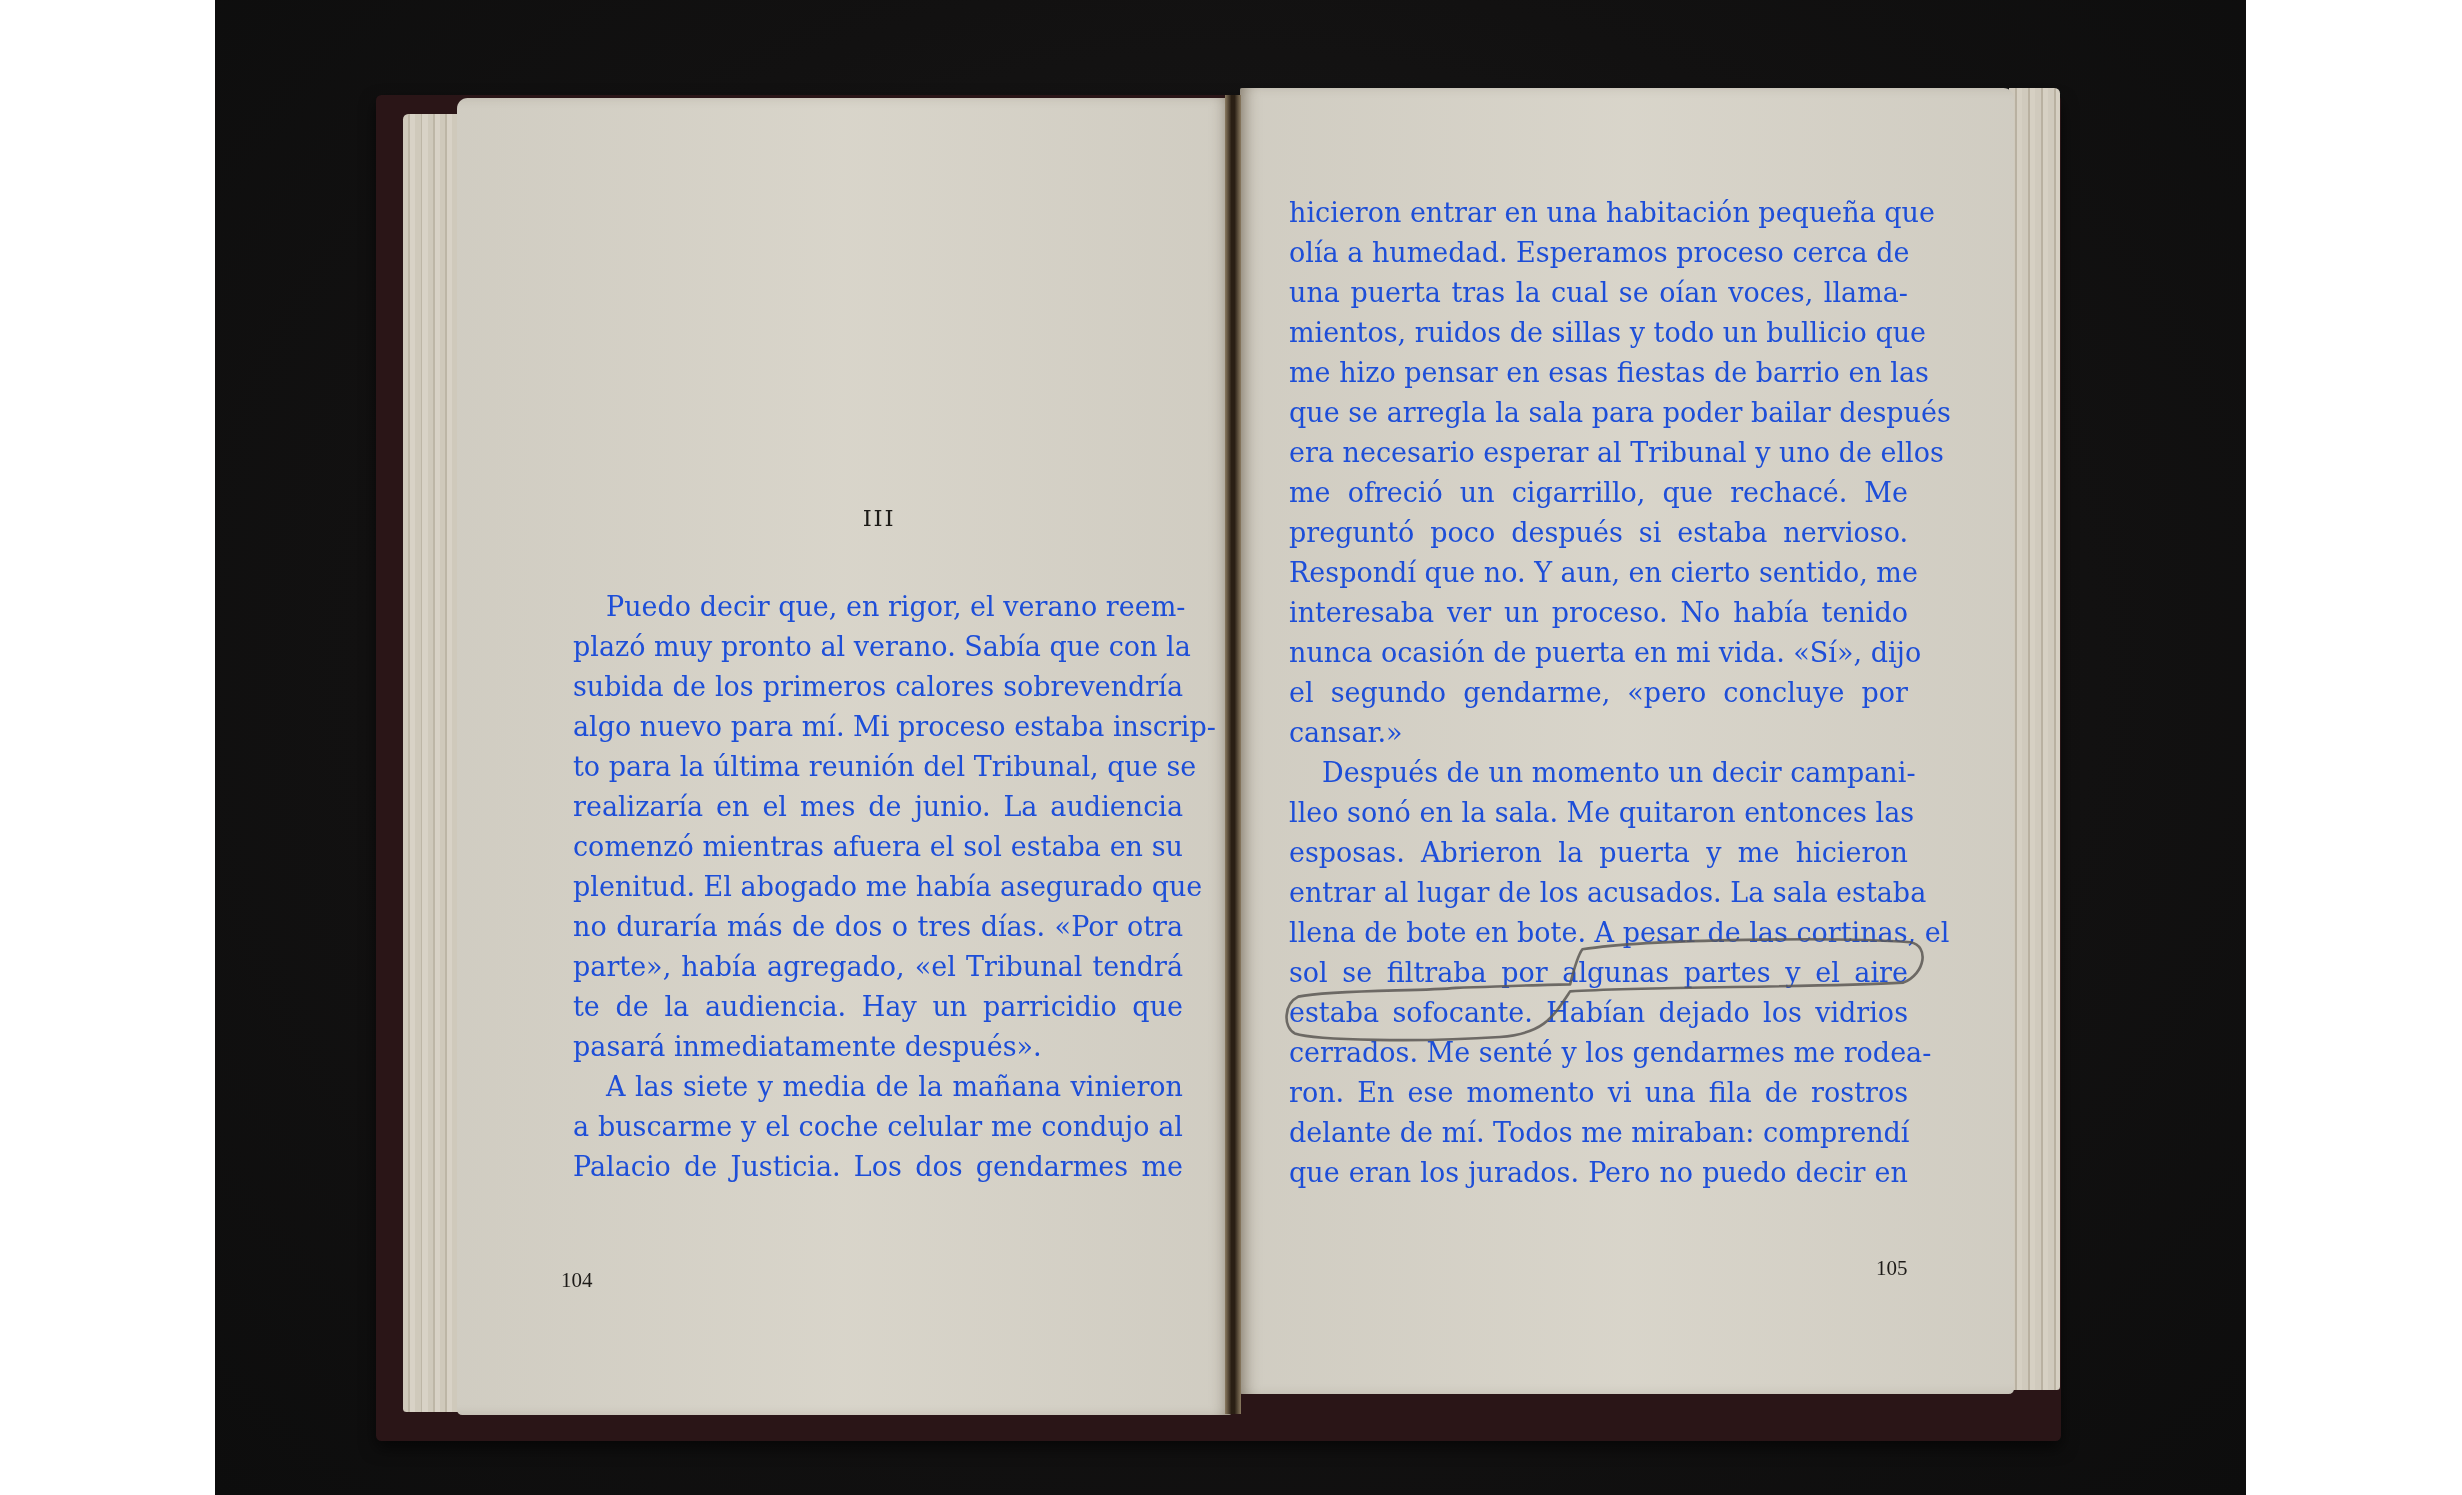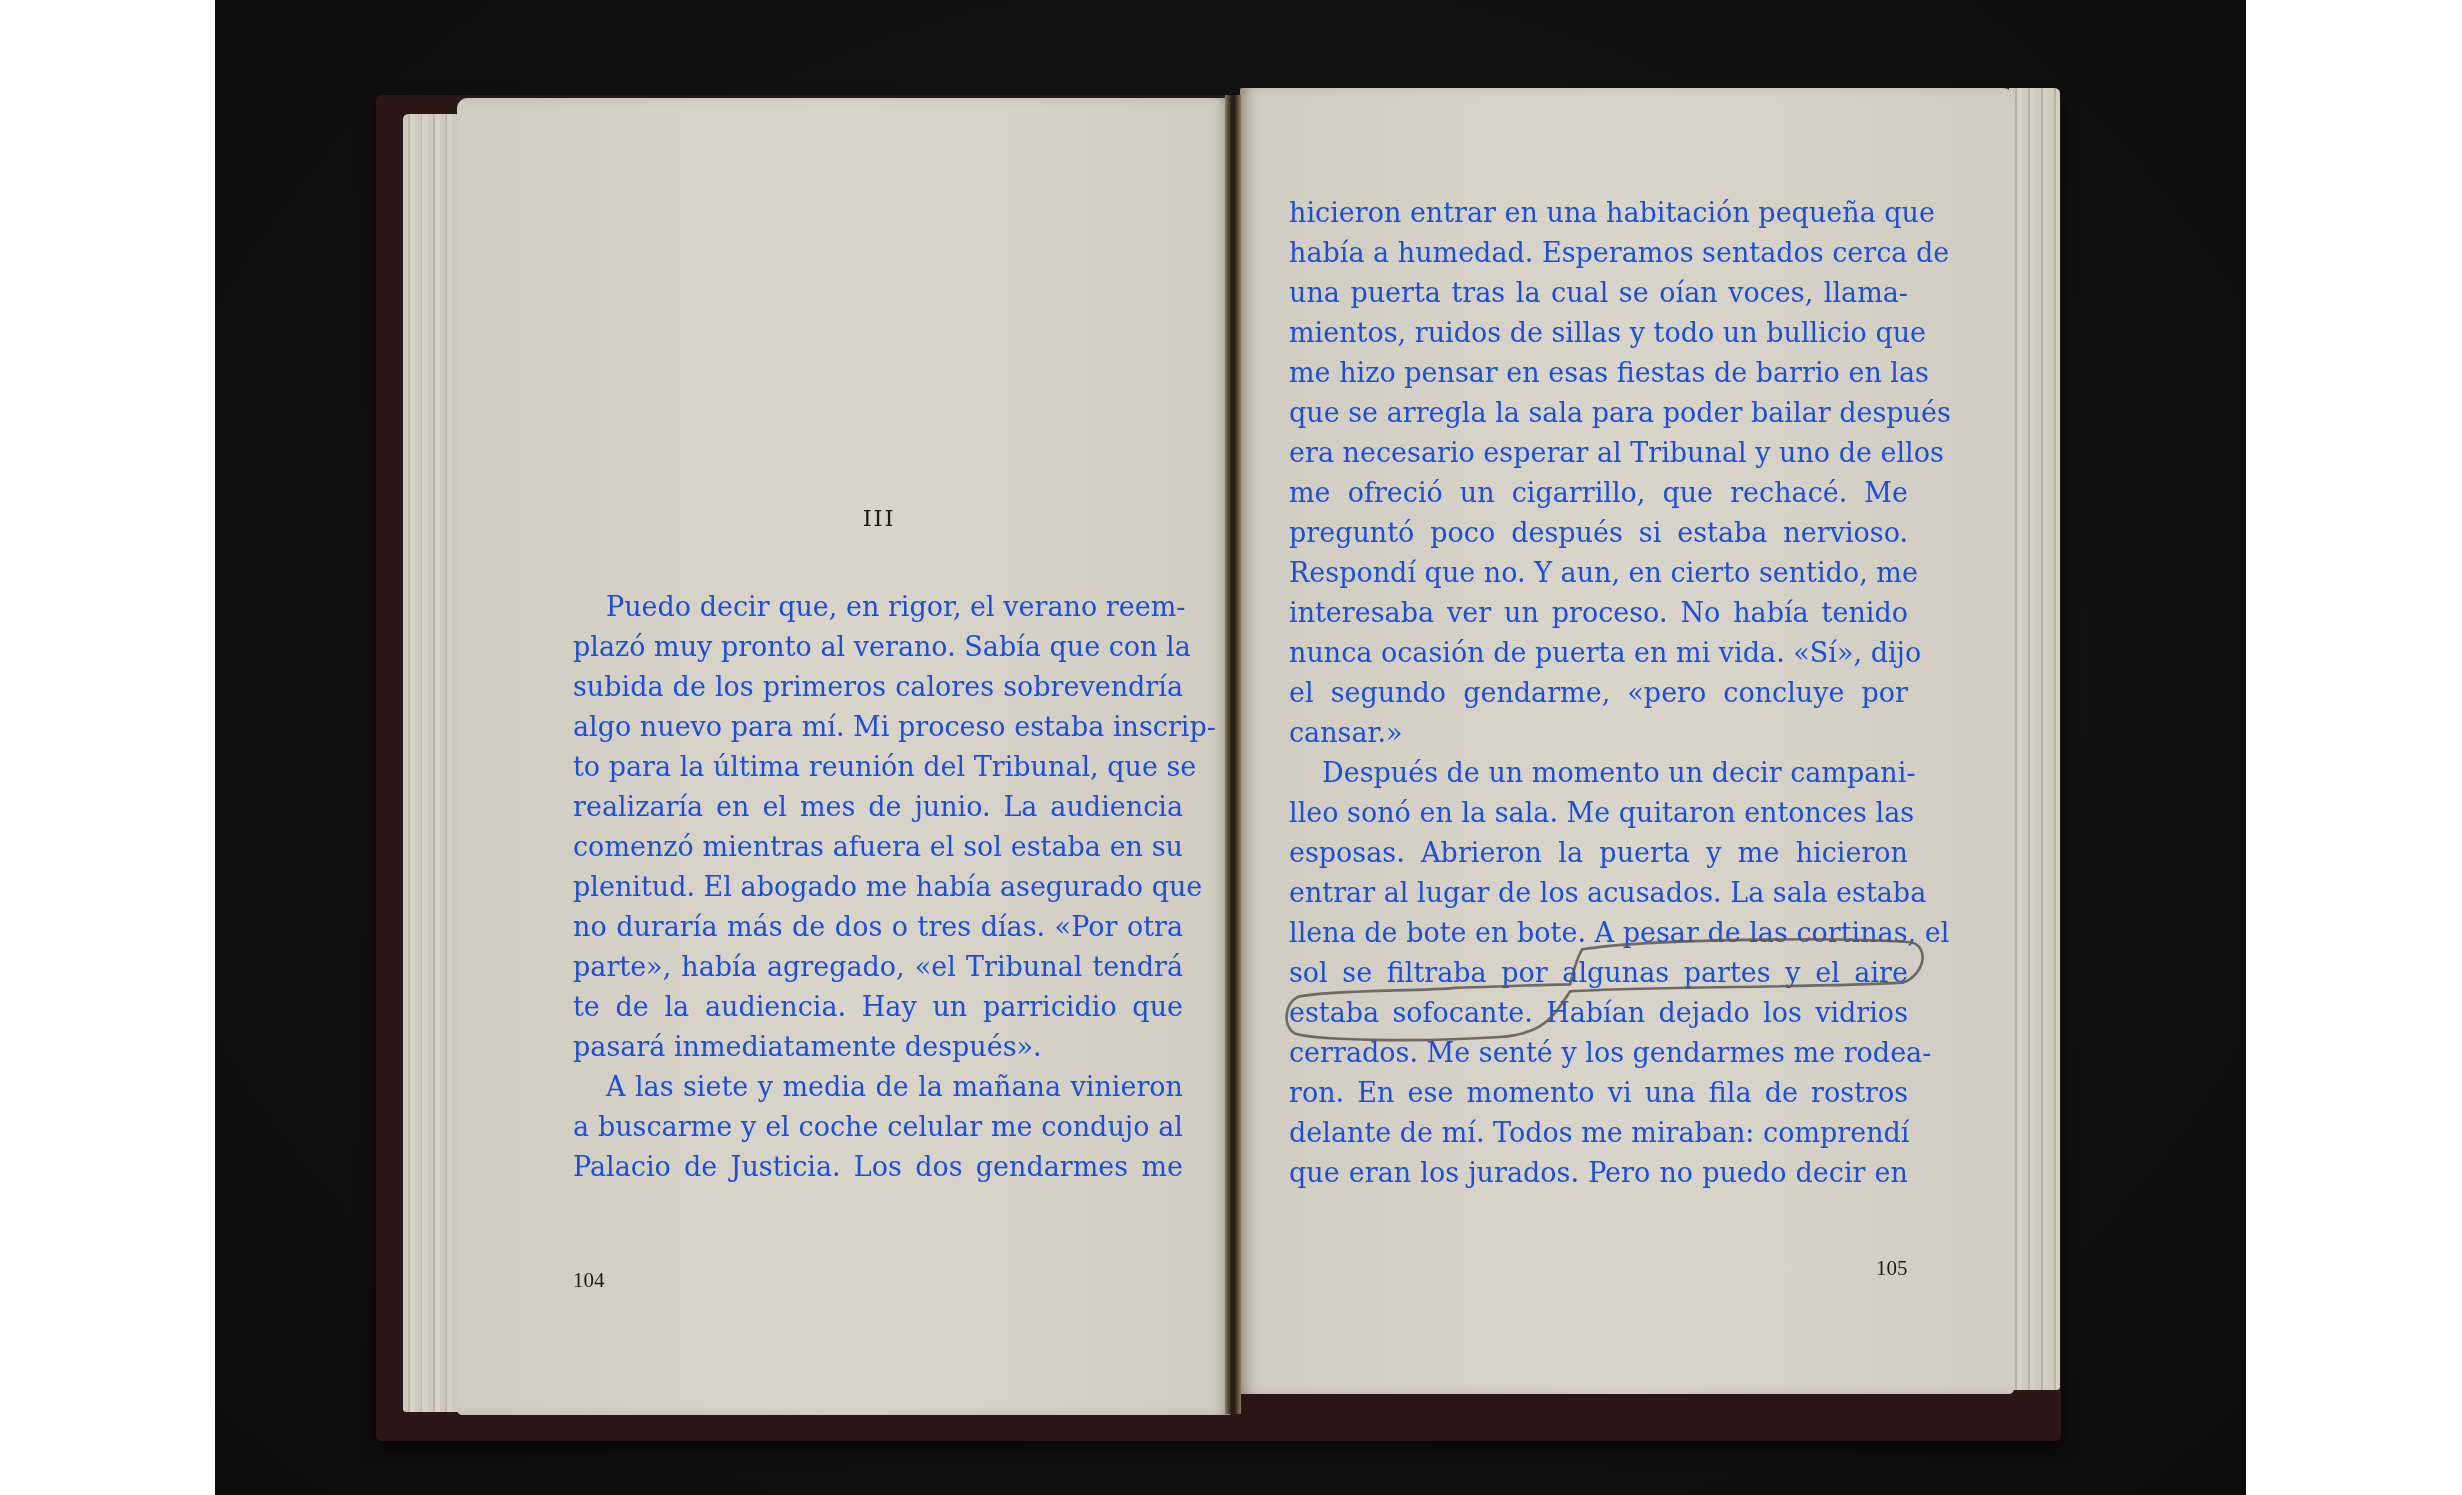--- a/index.html
+++ b/index.html
@@ -58,21 +58,21 @@
   .text-left { left: 573px; top: 587px; width: 610px; }
   .text-right { left: 1289px; top: 193px; width: 619px; }
   .chapter {
     position: absolute; left: 791px; top: 505px; width: 176px; text-align: center;
     font-size: 23px; color: #1d1b18; letter-spacing: 1.8px;
   }
   .pagenum {
     position: absolute; font-size: 21px; color: #1d1b18;
     font-family: "Liberation Serif", serif;
   }
-  .pn-left { left: 573px; top: 1268px; }
+  .pn-left { left: 561px; top: 1268px; }
   .pn-right { left: 1876px; top: 1256px; }
   .annotation {
     position: absolute; left: 1280px; top: 930px; width: 646px; height: 114px;
     pointer-events: none;
   }
 </style>
 </head>
 <body>
 
 <div class="photo"></div>
@@ -98,21 +98,21 @@
     <span class="line">no duraría más de dos o tres días. «Por otra</span>
     <span class="line">parte», había agregado, «el Tribunal tendrá</span>
     <span class="line">te de la audiencia. Hay un parricidio que</span>
     <span class="line last">pasará inmediatamente después».</span>
     <span class="line indent">A las siete y media de la mañana vinieron</span>
     <span class="line">a buscarme y el coche celular me condujo al</span>
     <span class="line">Palacio de Justicia. Los dos gendarmes me</span>
   </div>
 <div class="text-col text-right" id="right-text">
     <span class="line">hicieron entrar en una habitación pequeña que</span>
-    <span class="line">había a humedad. Esperamos sentados cerca de</span>
+    <span class="line">olía a humedad. Esperamos proceso cerca de</span>
     <span class="line">una puerta tras la cual se oían voces, llama-</span>
     <span class="line">mientos, ruidos de sillas y todo un bullicio que</span>
     <span class="line">me hizo pensar en esas fiestas de barrio en las</span>
     <span class="line">que se arregla la sala para poder bailar después</span>
     <span class="line">era necesario esperar al Tribunal y uno de ellos</span>
     <span class="line">me ofreció un cigarrillo, que rechacé. Me</span>
     <span class="line">preguntó poco después si estaba nervioso.</span>
     <span class="line">Respondí que no. Y aun, en cierto sentido, me</span>
     <span class="line">interesaba ver un proceso. No había tenido</span>
     <span class="line">nunca ocasión de puerta en mi vida. «Sí», dijo</span>

